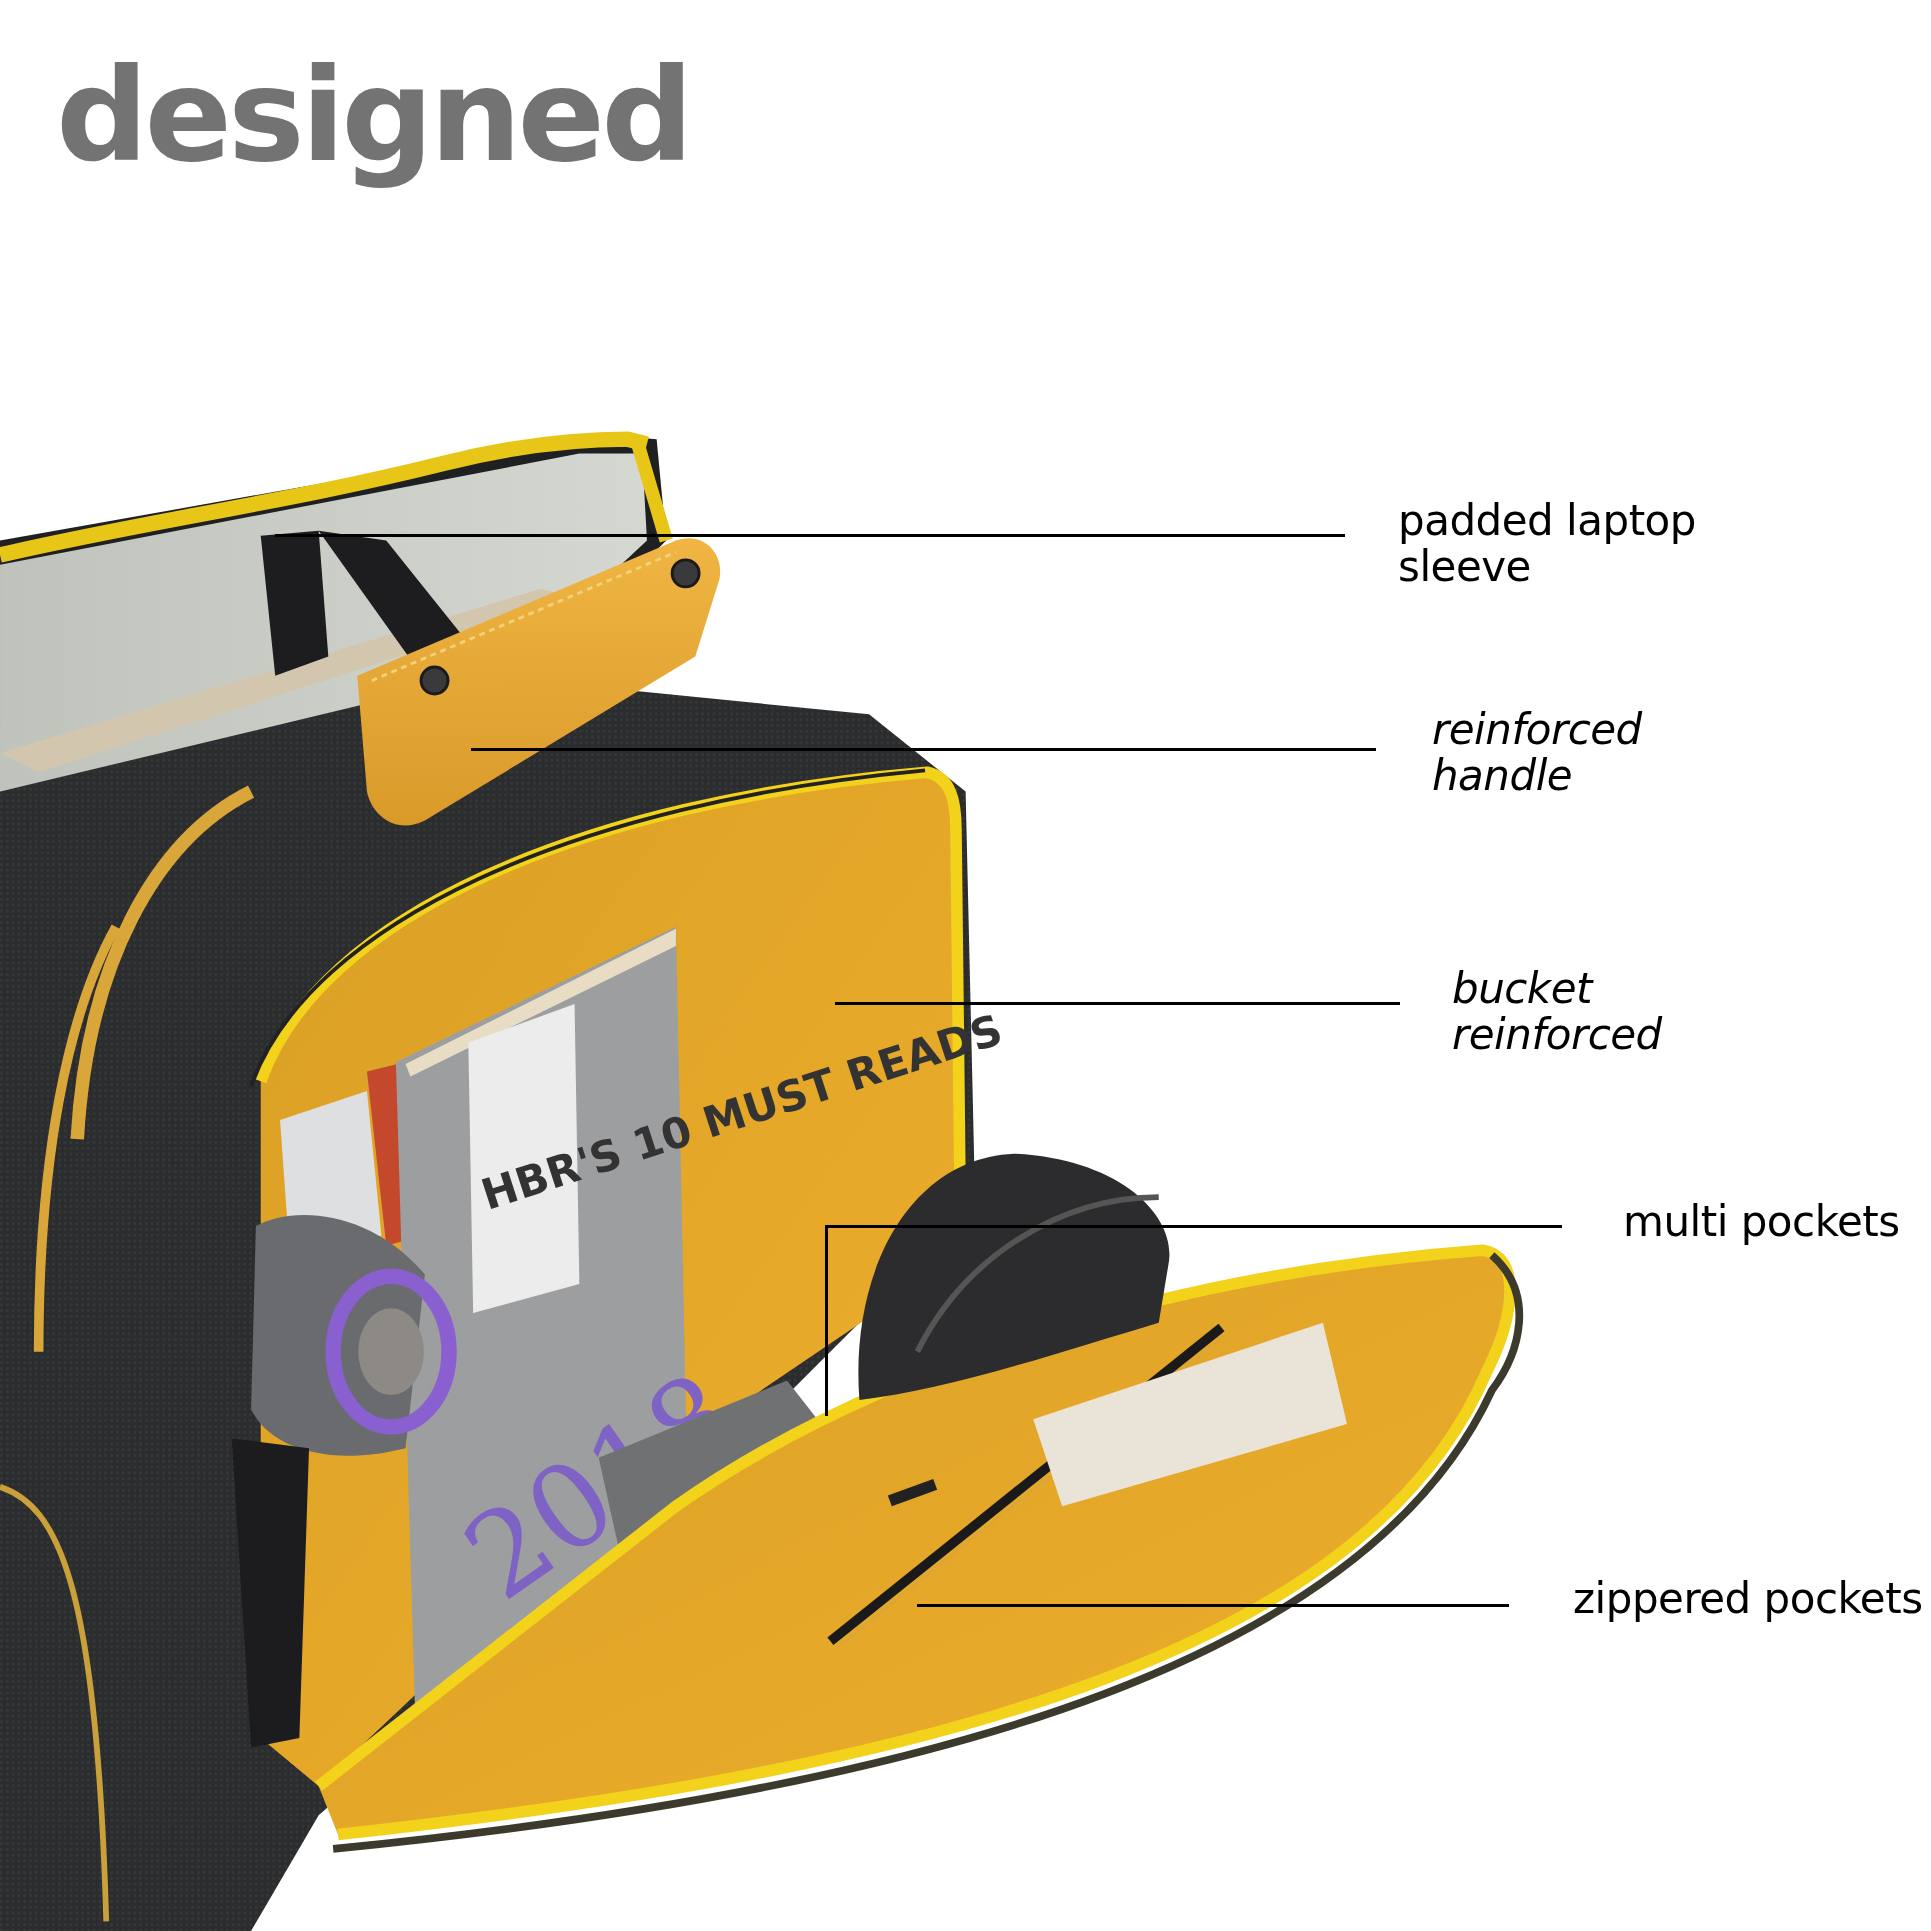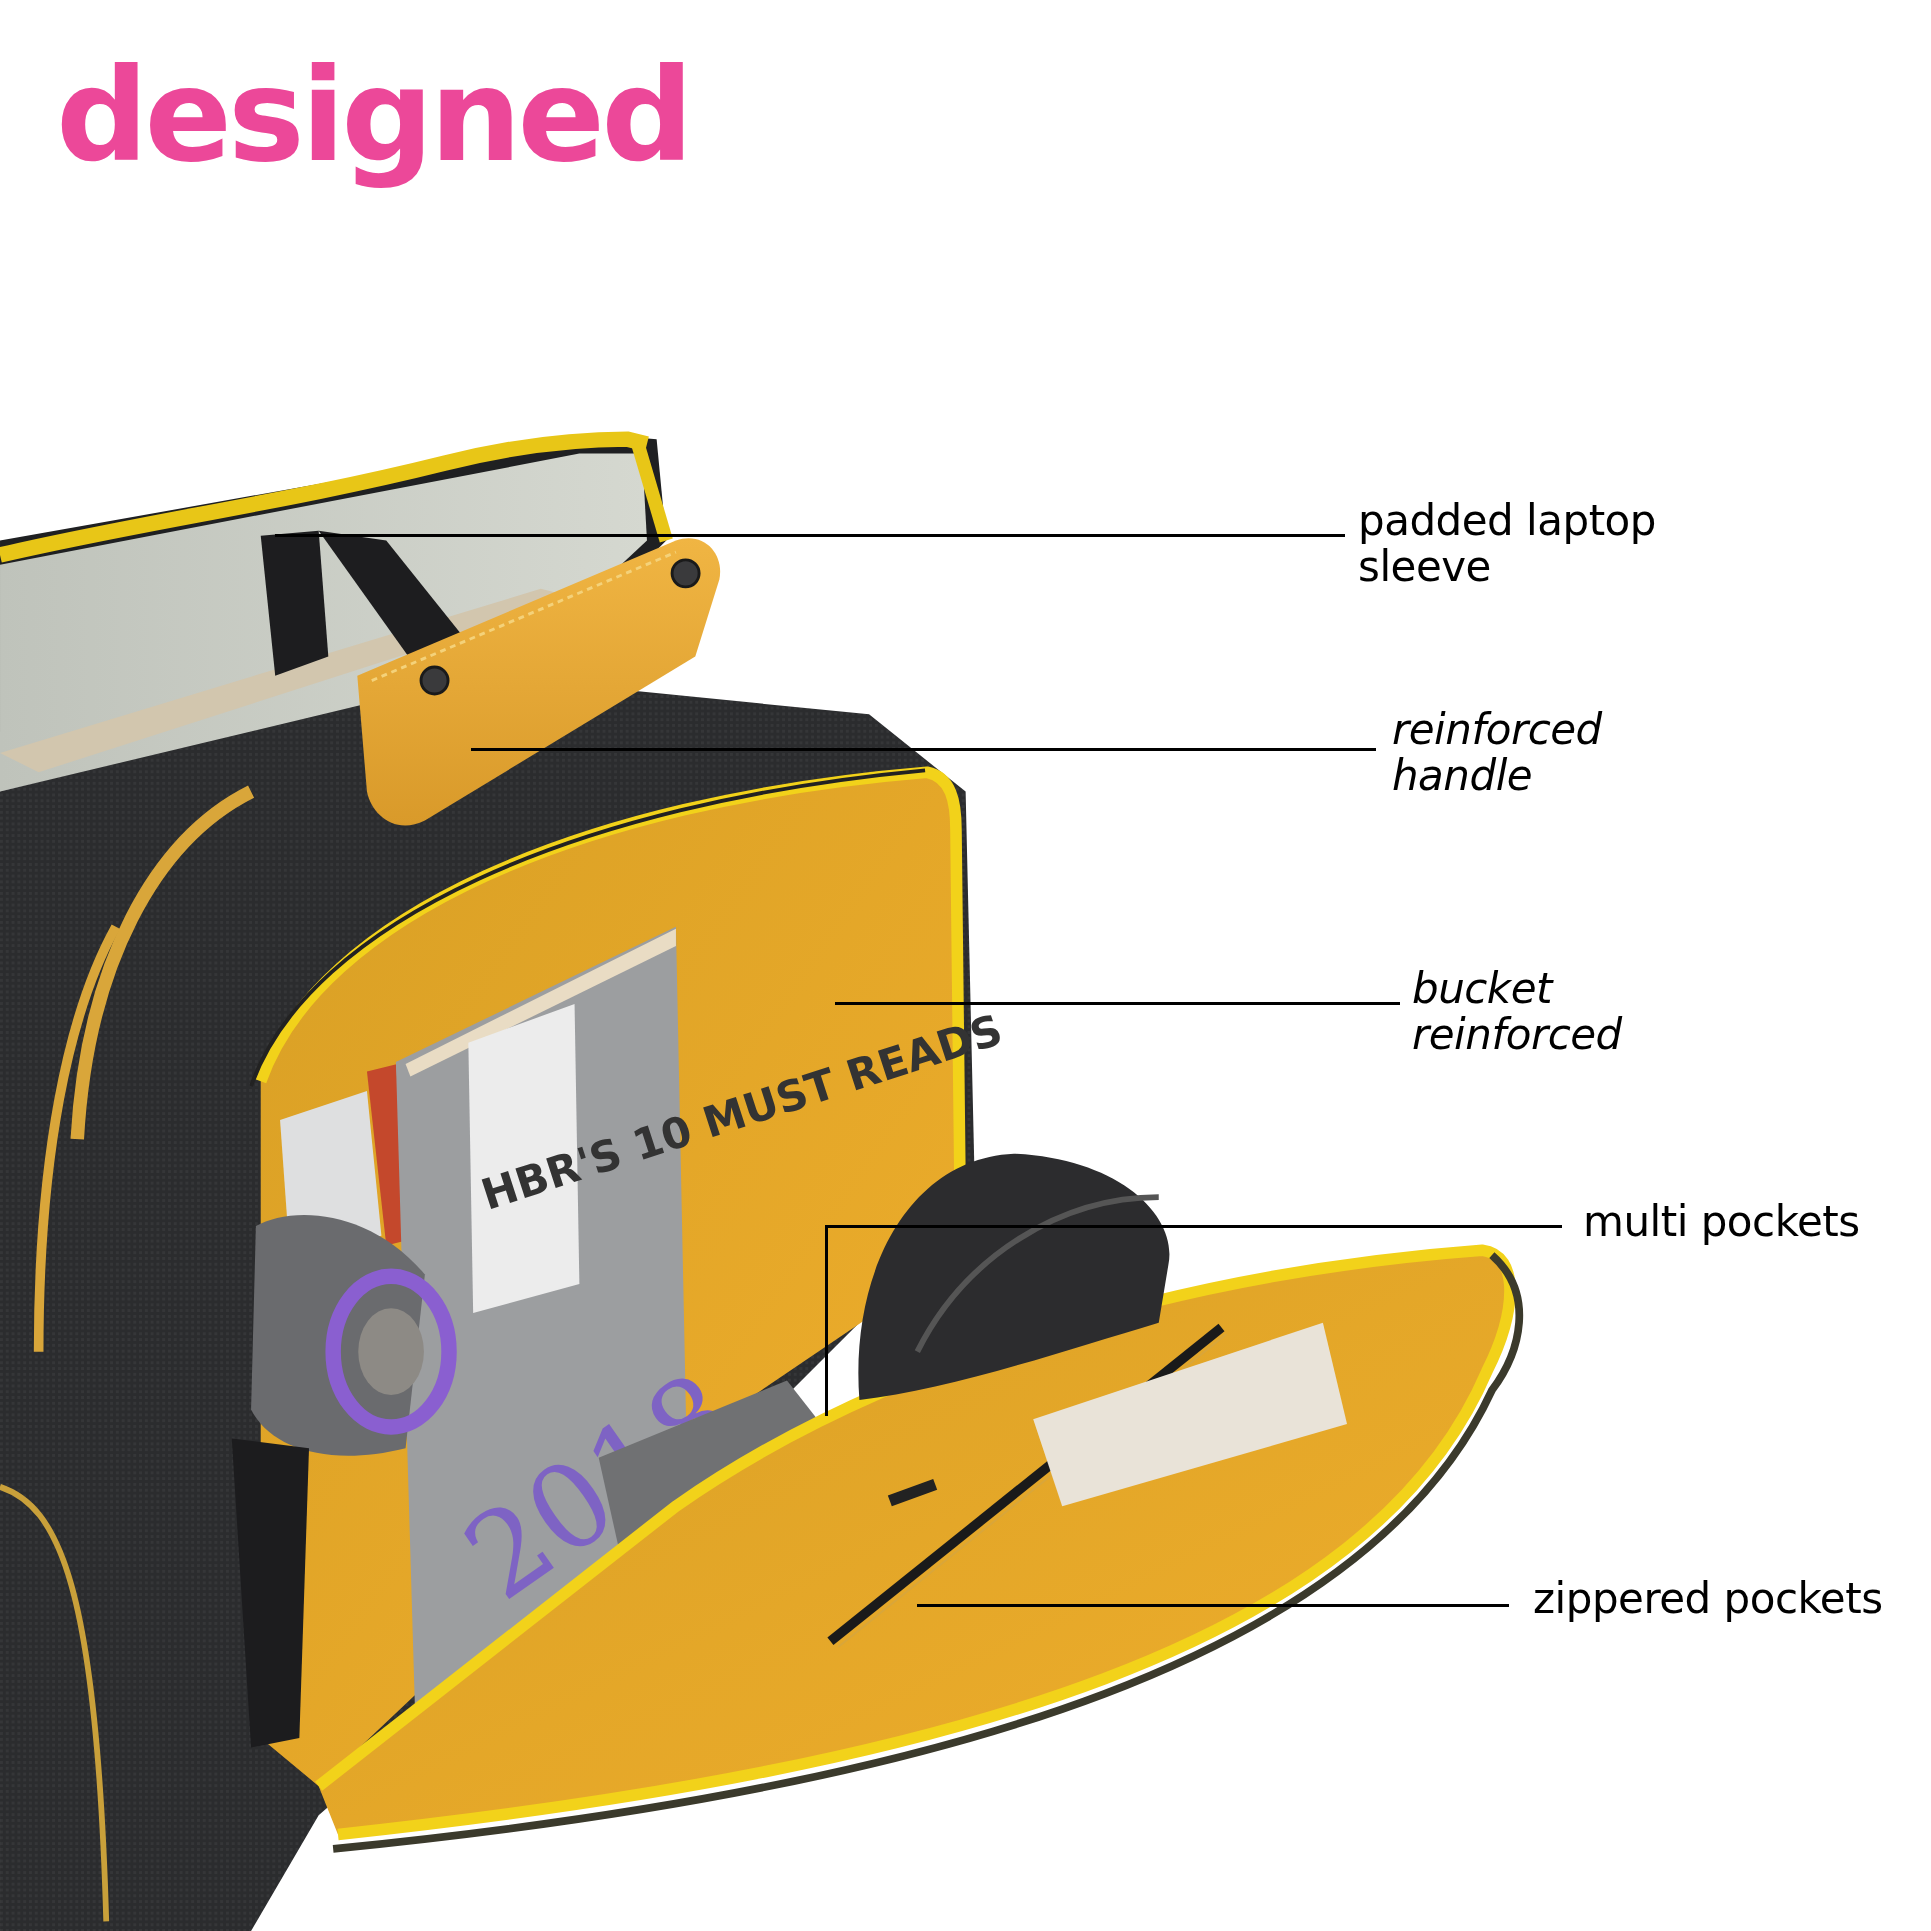--- a/index.html
+++ b/index.html
@@ -1,23 +1,23 @@
 <!DOCTYPE html>
 <html><head>
 <meta charset="utf-8">
 <style>
   html, body { margin:0; padding:0; }
   body { width:1931px; height:1931px; background:#ffffff; position:relative; overflow:hidden;
          font-family:"Liberation Sans", sans-serif; }
   .headline { position:absolute; left:56px; top:46px; font-family:"DejaVu Sans", sans-serif;
-              font-weight:bold; font-size:129px; line-height:139px; color:#ec4899; letter-spacing:-3.9px; }
+              font-weight:bold; font-size:129px; line-height:139px; color:#737373; letter-spacing:-3.9px; }
   .headline div { white-space:nowrap; }
   .photo { position:absolute; left:0; top:415px; width:1545px; height:1516px; }
   .label { position:absolute; font-family:"DejaVu Sans", sans-serif; font-size:42px; line-height:46px;
-           color:#000; letter-spacing:-0.5px; }
+           color:#000; letter-spacing:-0.5px;margin-left:40px; }
   .label div { white-space:nowrap; }
   .leader { position:absolute; background:#000; }
 </style>
 </head>
 <body>
 
 <div class="headline">
   <div>designed</div>
 </div>
 

